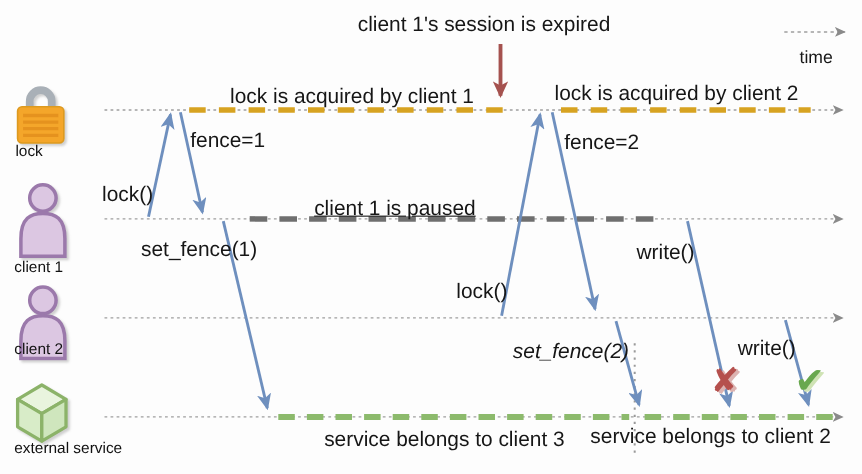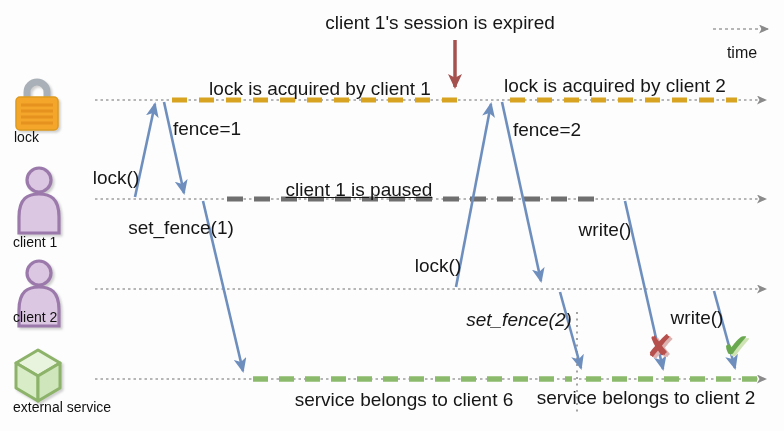--- a/index.html
+++ b/index.html
@@ -96,21 +96,21 @@
   <div class="lane-lbl" style="left:13px;top:235px;">client 1</div>
   <div class="lane-lbl" style="left:13px;top:310px;text-align:right;">client 2</div>
   <div class="lane-lbl" style="left:13px;top:400px;">external service</div>
 
   <div class="lbl" style="left:440px;top:13px;">client 1's session is expired</div>
   <div class="lbl" style="left:742px;top:44px;font-size:16px;">time</div>
 
   <div class="lbl" style="left:320px;top:79px;">lock is acquired by client 1</div>
   <div class="lbl" style="left:615px;top:76px;">lock is acquired by client 2</div>
   <div class="lbl" style="left:359px;top:180px;text-decoration:underline;">client 1 is paused</div>
-  <div class="lbl" style="left:404px;top:390px;">service belongs to client 6</div>
+  <div class="lbl" style="left:404px;top:390px;">service belongs to client 3</div>
   <div class="lbl" style="left:646px;top:388px;">service belongs to client 2</div>
 
   <div class="lbl" style="left:116px;top:168px;">lock()</div>
   <div class="lbl" style="left:207px;top:119px;">fence=1</div>
   <div class="lbl" style="left:164px;top:218px;margin-left:17px;">set_fence(1)</div>
   <div class="lbl" style="left:438px;top:256px;">lock()</div>
   <div class="lbl" style="left:547px;top:120px;">fence=2</div>
   <div class="lbl" style="left:519px;top:310px;font-style:italic;">set_fence(2)</div>
   <div class="lbl" style="left:605px;top:220px;">write()</div>
   <div class="lbl" style="left:697px;top:308px;">write()</div>

